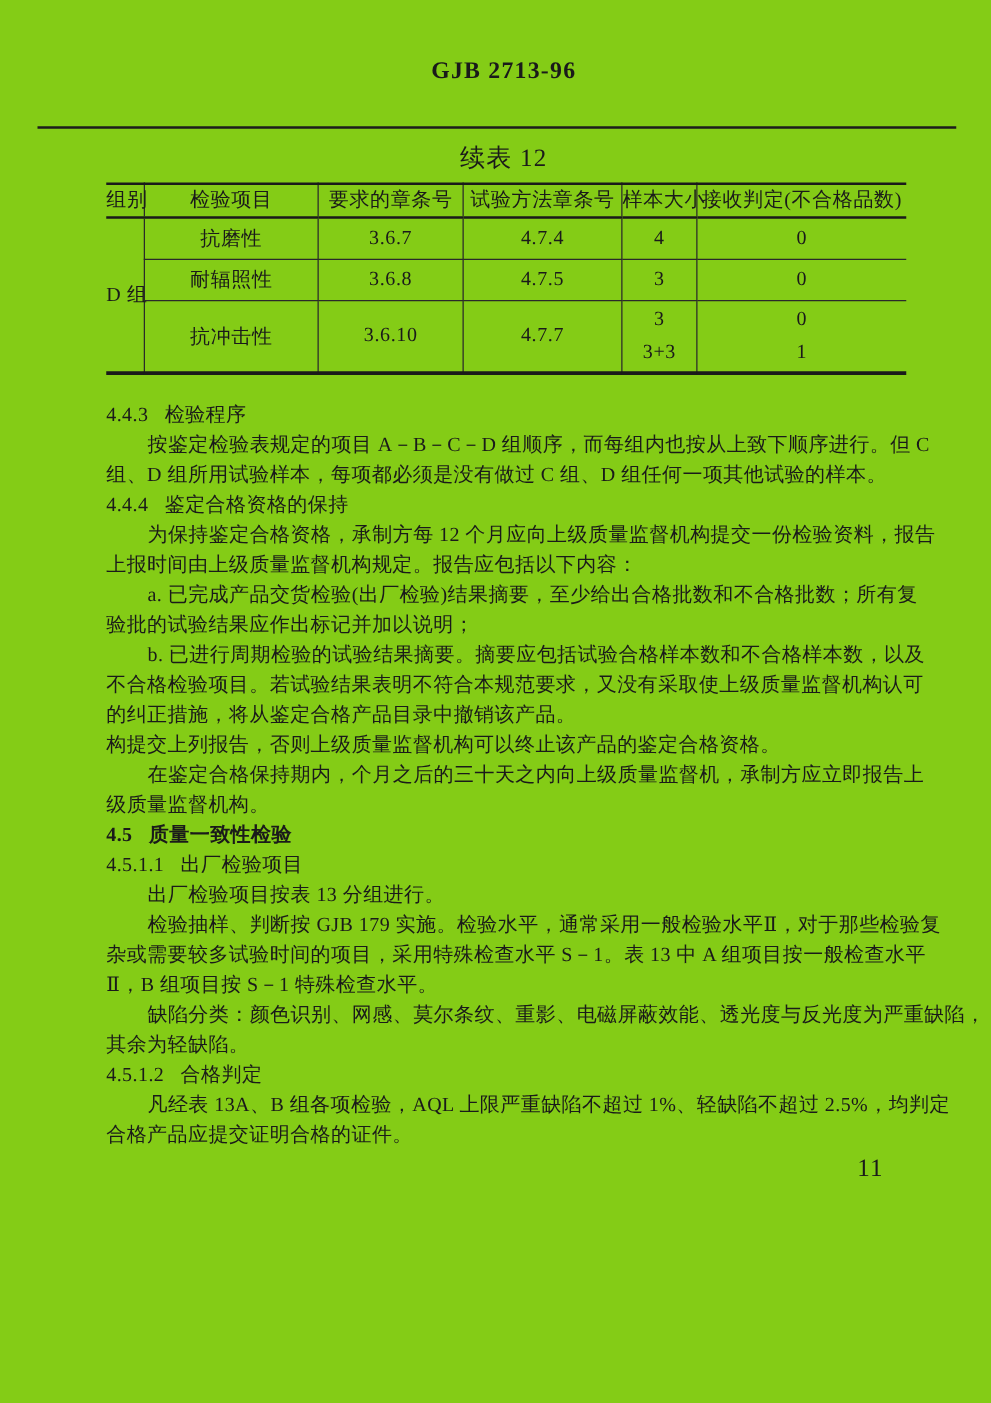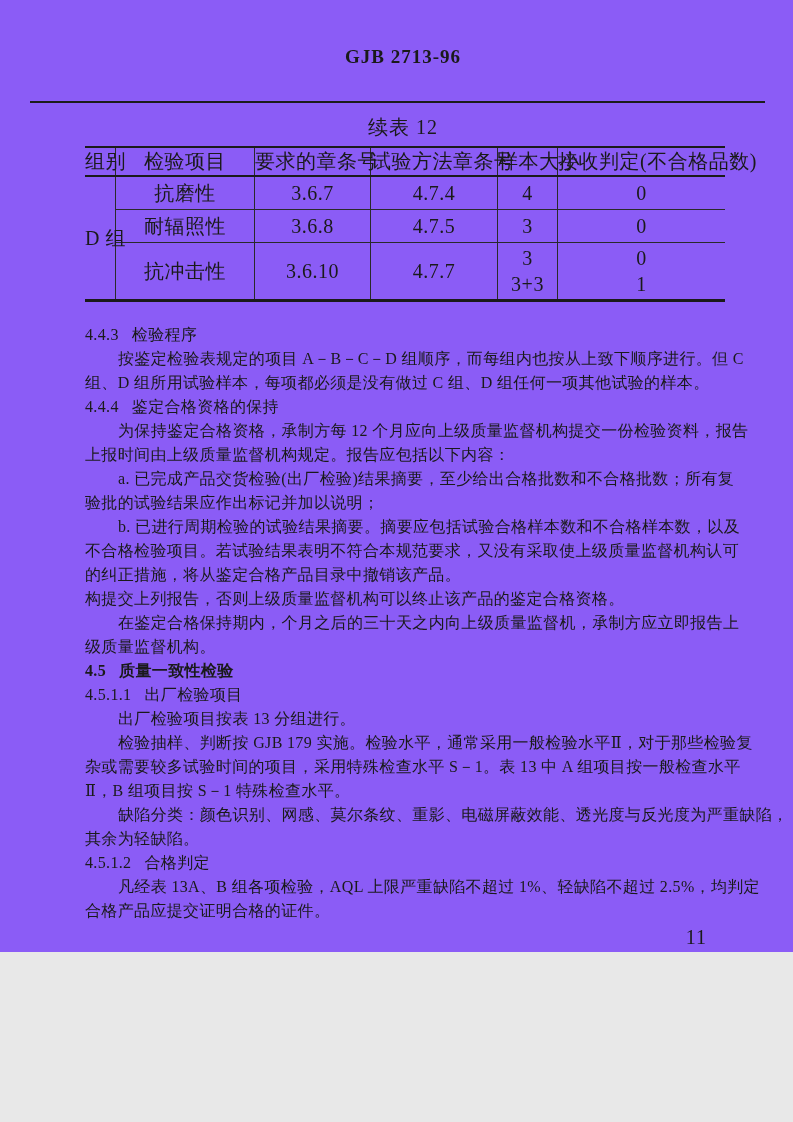--- a/index.html
+++ b/index.html
@@ -1,19 +1,19 @@
 <!DOCTYPE html>
 <html><head>
 <meta charset="utf-8">
 <style>
   html,body{margin:0;padding:0;background:#e8e8e8;}
   .page{
     position:relative;
-    width:793px;height:952px;
-    background:#8b5cf6;
+    width:793px;height:1122px;
+    background:#84cc16;
     color:#1a1a1a;
     font-family:"Liberation Serif","DejaVu Serif",serif;
     box-sizing:border-box;
     padding:46px 72px 0 85px;
     overflow:hidden;
   }
   .doc-number{
     text-align:center;
     font-weight:bold;
     font-size:19px;
@@ -32,21 +32,21 @@
     margin-top:12px;
     letter-spacing:1px;
   }
   table.spec{
     border-collapse:collapse;
     margin-top:7px;
     width:636px;
     table-layout:fixed;
     border-top:2px solid #1a1a1a;
     border-bottom:3px solid #1a1a1a;
-    font-size:20px;
+    font-size:16px;
   }
   table.spec th, table.spec td{
     border:1px solid #2a2a2a;
     padding:0;
     text-align:center;
     vertical-align:middle;
     font-weight:normal;
     white-space:nowrap;
     overflow:visible;
     letter-spacing:0.5px;

